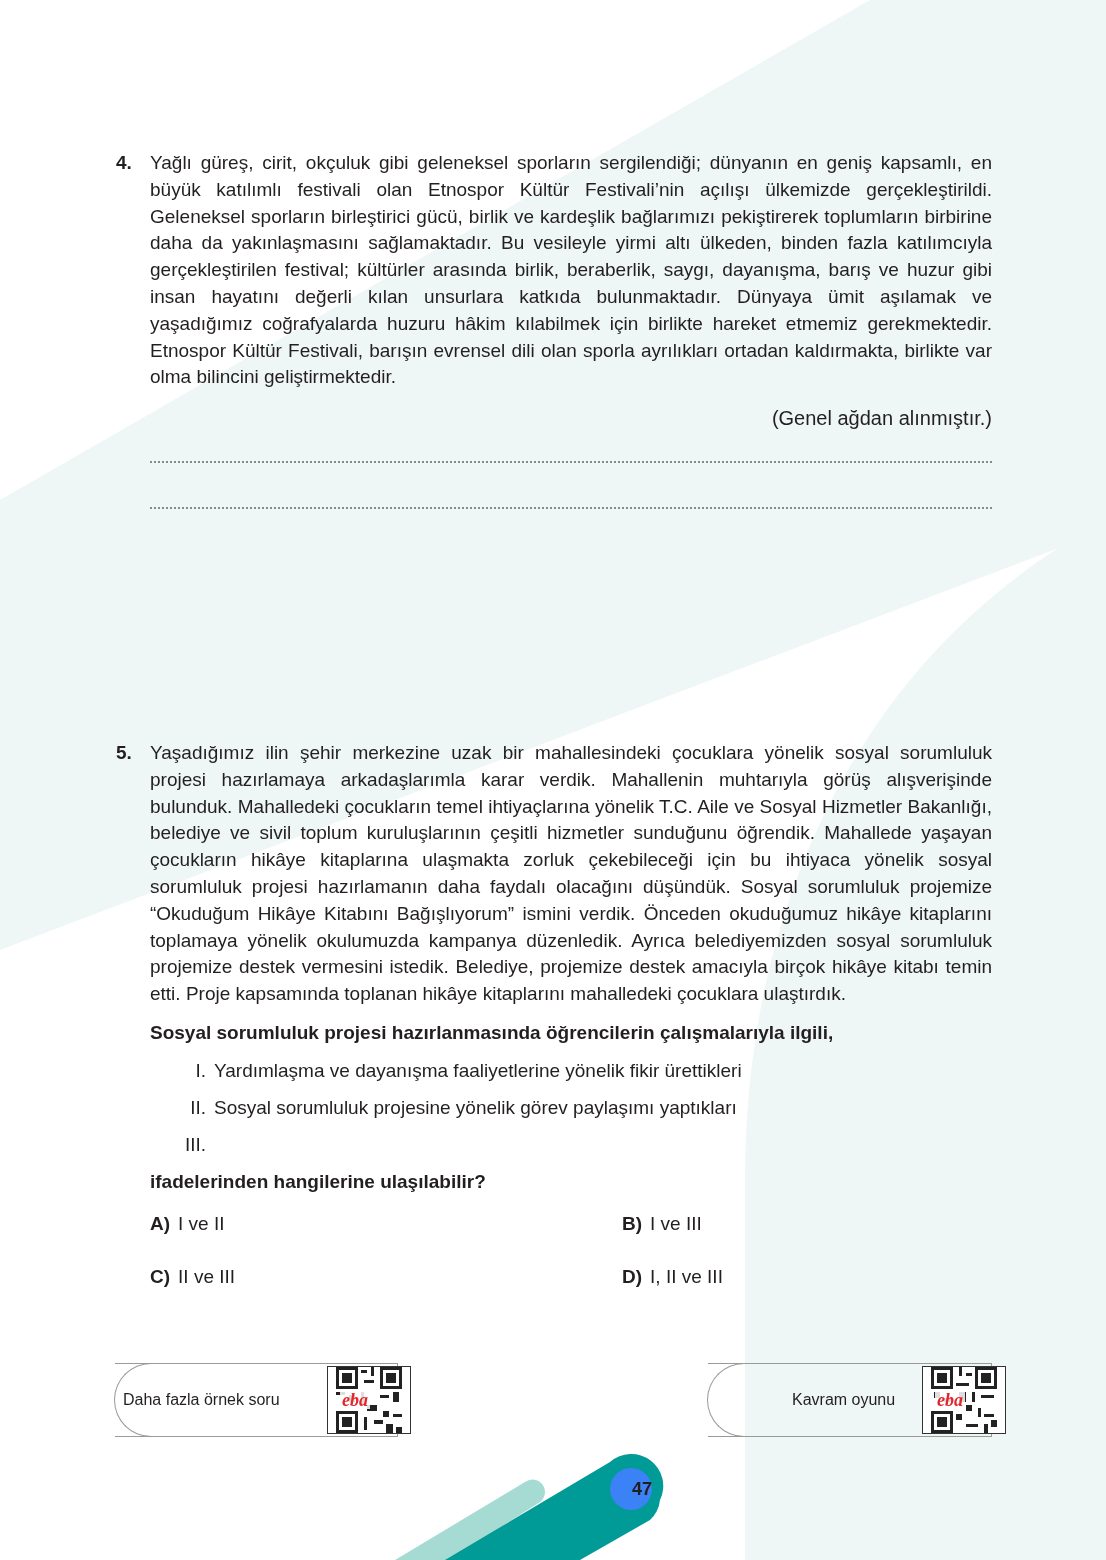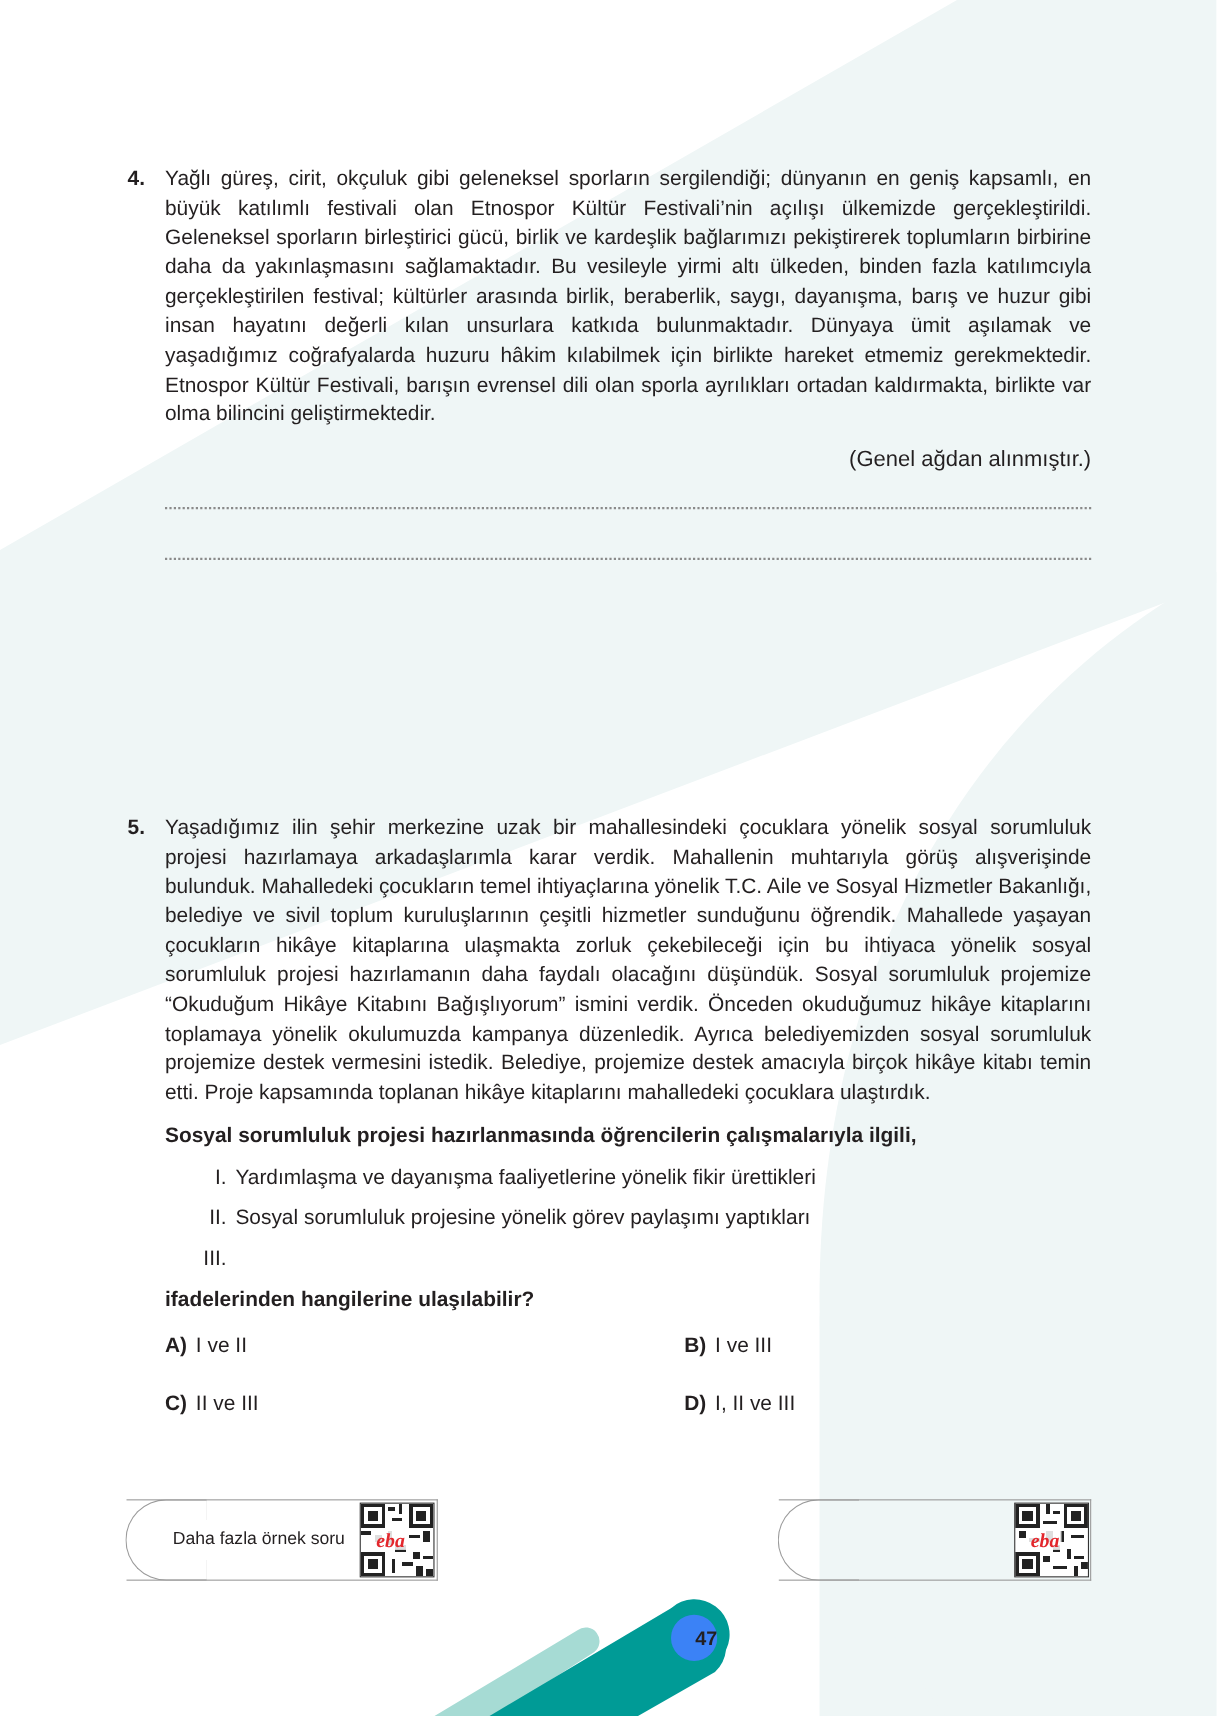--- a/index.html
+++ b/index.html
@@ -19,21 +19,21 @@
   .items { margin-left:0; }
   .item { display:flex; font-size:19px; line-height:26px; margin-bottom:11px; }
   .item .rn { width:64px; text-align:right; padding-right:8px; box-sizing:border-box; }
 
   .options { display:grid; grid-template-columns:445px 400px; row-gap:6px; font-size:19px; line-height:26px;gap:27px; }
   .opt b { font-weight:bold; margin-right:8px; }
 
   .pill { position:absolute; height:74px; border:1px solid #9a9a9a; border-left:none; border-radius:0; box-sizing:border-box; background:transparent; }
   .pill::before { content:""; position:absolute; left:-1px; top:-1px; width:74px; height:74px; border:1px solid #9a9a9a; border-right:none; border-radius:37px 0 0 37px; box-sizing:border-box; }
   .pill-label { position:absolute; top:0; height:72px; line-height:72px; font-size:16px; color:#231f20; }
-  .qr { position:absolute; top:2px; width:68px; height:68px; background:#fff; border:1px solid #333; box-sizing:border-box; }
+  .qr { position:absolute; top:2px; width:84px; height:68px; background:#fff; border:1px solid #333; box-sizing:border-box; }
   .qr svg { width:100%; height:100%; display:block; }
   .eba { position:absolute; left:12px; top:24px; font-family:"Liberation Serif", serif; font-style:italic; font-weight:bold; font-size:18px; color:#e3262c; background:rgba(255,255,255,0.85); padding:0 2px; line-height:18px; }
 
   .page-num { position:absolute; left:610px; top:1468px; width:42px; height:42px; border-radius:50%; background:#3b82f6;
               text-align:right; line-height:42px; font-weight:bold; font-size:18px; color:#231f20; }
 </style>
 </head>
 <body>
 
 <svg class="bg" viewBox="0 0 1106 1560" xmlns="http://www.w3.org/2000/svg">
@@ -83,21 +83,21 @@
       <div class="options" style="margin-top:16px;">
         <div class="opt"><b>A)</b><span>I ve II</span></div>
         <div class="opt"><b>B)</b><span>I ve III</span></div>
         <div class="opt"><b>C)</b><span>II ve III</span></div>
         <div class="opt"><b>D)</b><span>I, II ve III</span></div>
       </div>
     </div>
   </section>
 
   <div class="pill" style="left:115px; top:1363px; width:283px;">
-    <span class="pill-label" style="left:42px;">Daha fazla örnek soru</span>
+    <span class="pill-label" style="left:8px;">Daha fazla örnek soru</span>
     <div class="qr" style="left:212px;">
       <svg viewBox="0 0 21 21" xmlns="http://www.w3.org/2000/svg" shape-rendering="crispEdges">
         <rect x="0" y="0" width="7" height="7" fill="#222"></rect>
           <rect x="1" y="1" width="5" height="5" fill="#fff"></rect>
           <rect x="2" y="2" width="3" height="3" fill="#222"></rect>
         <rect x="14" y="0" width="7" height="7" fill="#222"></rect>
           <rect x="15" y="1" width="5" height="5" fill="#fff"></rect>
           <rect x="16" y="2" width="3" height="3" fill="#222"></rect>
         <rect x="0" y="14" width="7" height="7" fill="#222"></rect>
           <rect x="1" y="15" width="5" height="5" fill="#fff"></rect>
@@ -116,20 +116,21 @@
           <rect x="9" y="16" width="1" height="4" fill="#222"></rect>
         <rect x="12" y="17" width="3" height="1" fill="#222"></rect>
           <rect x="16" y="18" width="2" height="3" fill="#222"></rect>
           <rect x="19" y="19" width="2" height="2" fill="#222"></rect>
       </svg>
       <span class="eba">eba</span>
     </div>
   </div>
 
   <div class="pill" style="left:708px; top:1363px; width:284px;">
+    <span class="pill-label" style="left:84px;">Kavram  oyunu</span>
     <div class="qr" style="left:214px;">
       <svg viewBox="0 0 21 21" xmlns="http://www.w3.org/2000/svg" shape-rendering="crispEdges">
         <rect x="0" y="0" width="7" height="7" fill="#222"></rect>
           <rect x="1" y="1" width="5" height="5" fill="#fff"></rect>
           <rect x="2" y="2" width="3" height="3" fill="#222"></rect>
         <rect x="14" y="0" width="7" height="7" fill="#222"></rect>
           <rect x="15" y="1" width="5" height="5" fill="#fff"></rect>
           <rect x="16" y="2" width="3" height="3" fill="#222"></rect>
         <rect x="0" y="14" width="7" height="7" fill="#222"></rect>
           <rect x="1" y="15" width="5" height="5" fill="#fff"></rect>

